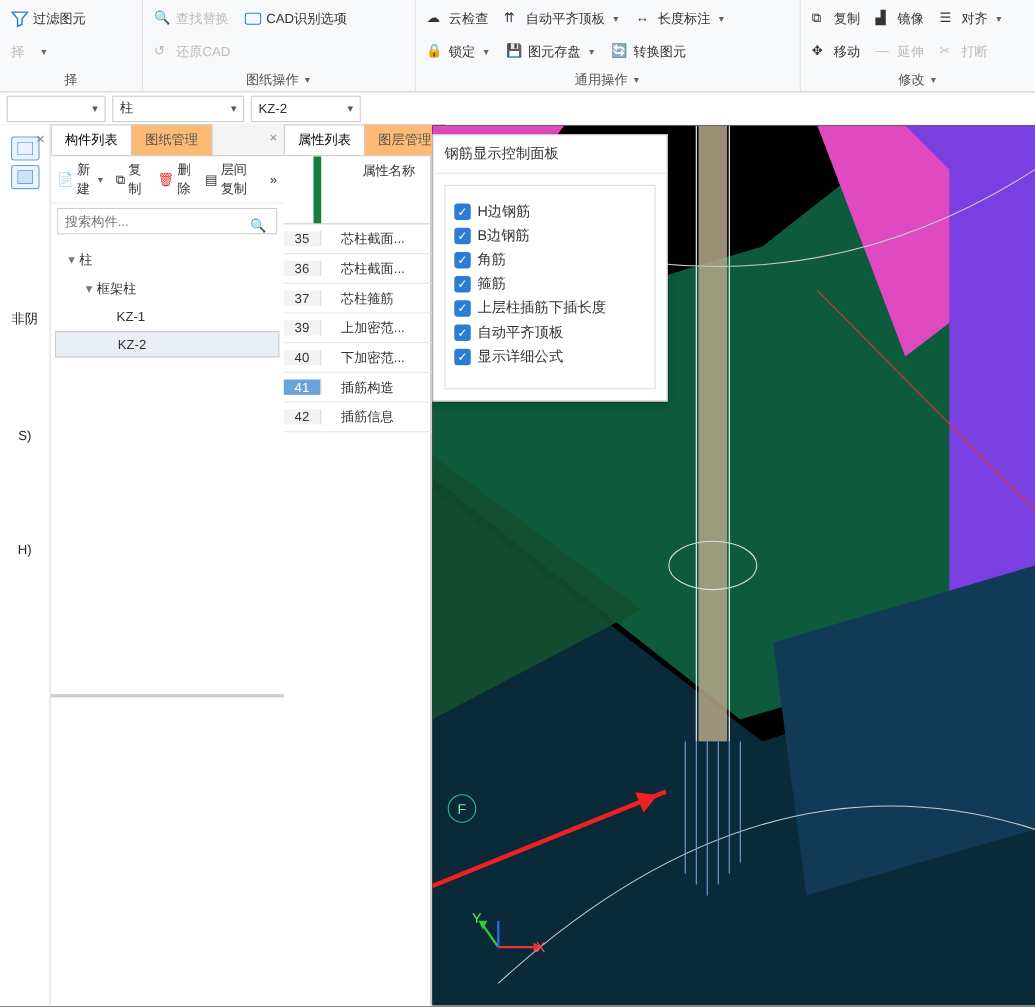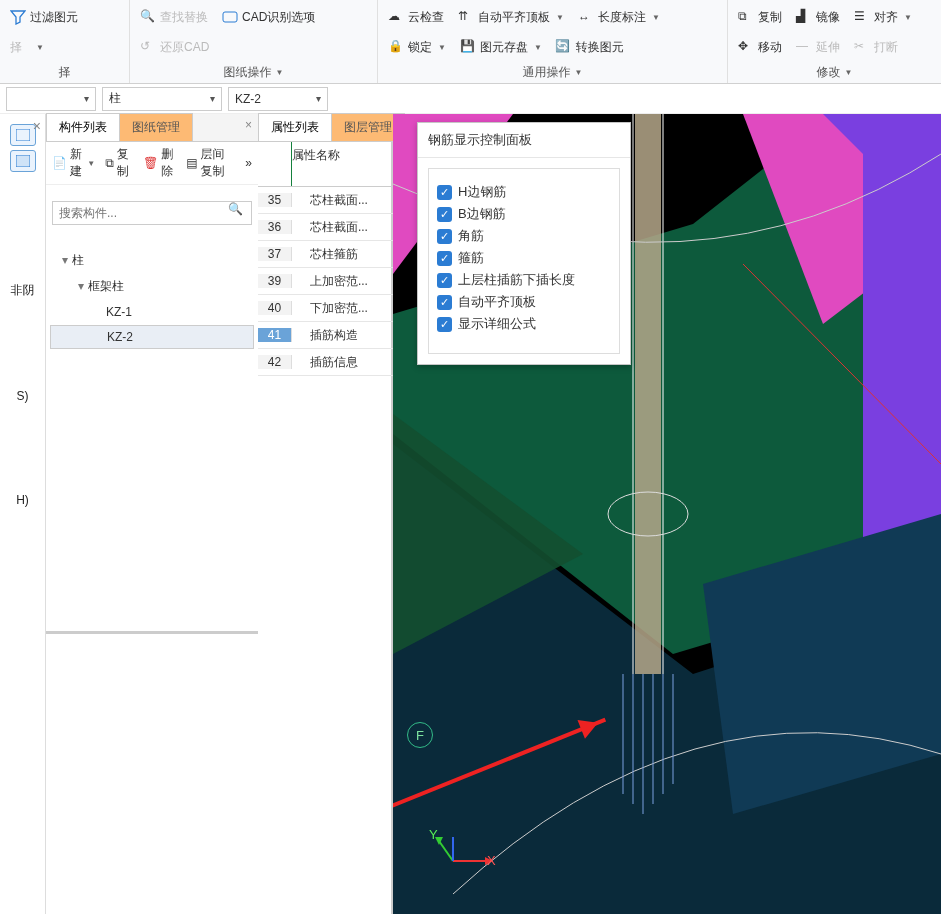--- a/index.html
+++ b/index.html
@@ -27,45 +27,45 @@
 
 .mid { width: 347px; display:flex; flex-direction:row; border-right:2px solid #ccc; }
 .mid-top { height: 520px; display:flex; flex-direction:column; border-bottom:3px solid #ccc;}
 .tabs { display:flex; align-items:flex-end; height:28px; border-bottom:1px solid #ccc; background:#f4f4f4; position:relative;}
 .tab { padding:5px 12px; border:1px solid #ccc; border-bottom:none; background:#fdba74; margin-right:-1px; color:#555; cursor:pointer;}
 .tab.active { background:#fff; color:#000; }
 .tabs .x { position:absolute; right:6px; top:4px; color:#888; cursor:pointer;}
 
 .toolbar2 { display:flex; align-items:center; gap:10px; padding:4px 6px; border-bottom:1px solid #eee;}
 .tbtn { display:inline-flex; align-items:center; gap:3px; cursor:pointer; font-size:12px;}
-.searchbox { display:flex; align-items:flex-start; border:1px solid #ccc; margin:16px 6px;}
+.searchbox { display:flex; align-items:flex-end; border:1px solid #ccc; margin:4px 6px;}
 .searchbox input { flex:1; border:none; outline:none; padding:4px 6px; font-size:12px;}
 .searchbox .sicon { padding:0 8px; color:#888;}
 
 .tree { padding:6px 4px; font-size:12px; line-height: 26px; }
 .tree-item { padding-left: 12px; cursor:pointer;}
 .tree-item .tw { display:inline-block; width:10px; color:#777;}
 .ind1{padding-left:28px;} .ind2{padding-left:56px;}
 .tree-item.sel { background:#e9eef5; }
 
 .mid-bot { flex:1; display:flex; flex-direction:column;}
 .prop-head { display:flex; border-bottom:1px solid #ccc;}
-.prop-head .cell { padding:5px 0; text-align:left; border-right:1px solid #15803d;}
+.prop-head .cell { padding:5px 0; text-align:center; border-right:7px solid #15803d;}
 .prop-head .cnum{width:34px;}
 .prop-head .cname{width:130px;}
 .prop-head .cval{flex:1; background:#8bbbea; color:#fff;}
 .prop-row { display:flex; border-bottom:1px solid #e6e6e6; height:27px; align-items:center;}
 .prop-row .num{width:34px; text-align:center; background:#f3f3f3; border-right:1px solid #ddd;}
 .prop-row .num.hl{background:#6aa3d8; color:#fff;}
 .prop-row .name{width:130px; padding-left:18px; border-right:1px solid #eee; white-space:nowrap; overflow:hidden; text-overflow:ellipsis;}
 .prop-row .val{flex:1; padding-left:6px;}
 .prop-row .val.boxed{border:1px solid #666; margin:2px 4px; height:22px; display:flex; align-items:center;}
 
 .view3d { flex:1; position:relative; background:#000; overflow:hidden;}
-.panel { position:absolute; left:24px; top:8px; width:214px; background:#fff; border:1px solid #c6c6c6; box-shadow:0 2px 6px rgba(0,0,0,.25);}
+.panel { position:absolute; left:0; top:8px; width:214px; background:#fff; border:1px solid #c6c6c6; box-shadow:0 2px 6px rgba(0,0,0,.25);}
 .panel-title { padding:8px 10px; font-size:13px; border-bottom:1px solid #e6e6e6;}
 .panel-body { padding:10px 8px 16px 8px; border:1px solid #ddd; margin:10px;}
 .chk { display:flex; align-items:center; gap:6px; margin:4px 0; cursor:pointer; font-size:13px;}
 .chk .box { width:15px;height:15px;border-radius:3px;background:#2b7cd3;display:flex;align-items:center;justify-content:center;color:#fff;font-size:11px;}
 .axis-lbl { position:absolute; left:14px; top:608px; width:26px; height:26px; border:1px solid #3b8; border-radius:50%; color:#7de39f; display:flex;align-items:center;justify-content:center; font-size:13px;}
 .gizmo { position:absolute; left:40px; bottom:30px; font-family:monospace;}
 .arrow { position:absolute; width:300px; height:4px; background:#e22; transform-origin:left center;}
 .arrow::after{content:"";position:absolute;right:-2px;top:-8px;border:10px solid transparent;border-left:18px solid #e22;}
 
 svg.bg { position:absolute; inset:0; width:100%; height:100%; }

